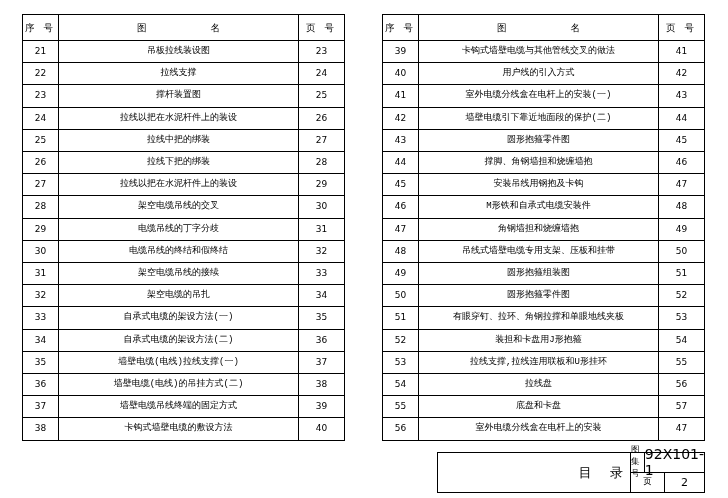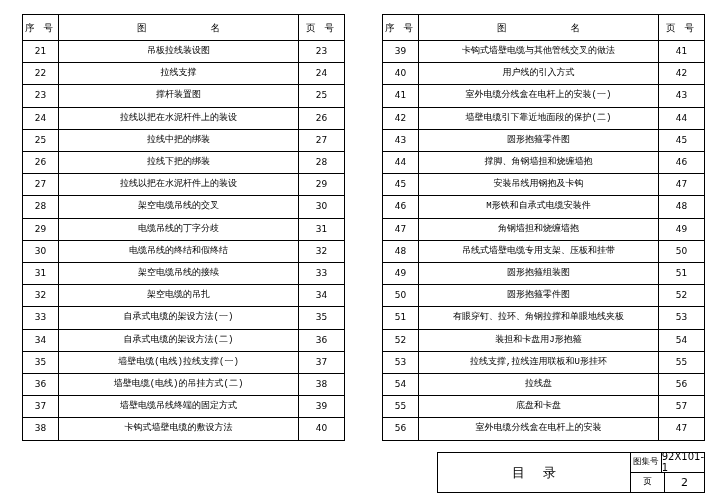--- a/index.html
+++ b/index.html
@@ -66,21 +66,21 @@
     border: 1px solid #000000;
     box-sizing: border-box;
   }
   .tb-left {
     position: absolute;
     left: 0; top: 0;
     width: 192px;
     height: 100%;
     display: flex;
     align-items: center;
-    justify-content: center;
+    justify-content: flex-end;
     box-sizing: border-box;
   }
   .tb-left-text {
     font-size: 13px;
     letter-spacing: 7px;
     padding-left: 7px;
   }
   .tb-right {
     position: absolute;
     left: 192px; top: 0;
@@ -100,21 +100,21 @@
     width: 34px;
     border-right: 1px solid #000000;
     box-sizing: border-box;
     font-size: 8.5px;
     display: flex;
     align-items: center;
     justify-content: center;
   }
   .tb-value {
     flex: 1;
-    font-size: 10px;
+    font-size: 14px;
     display: flex;
     align-items: center;
     justify-content: center;
   }
   .tb-value.num { font-size: 11px; }
 </style>
 </head>
 <body>
 
 <div class="page">

